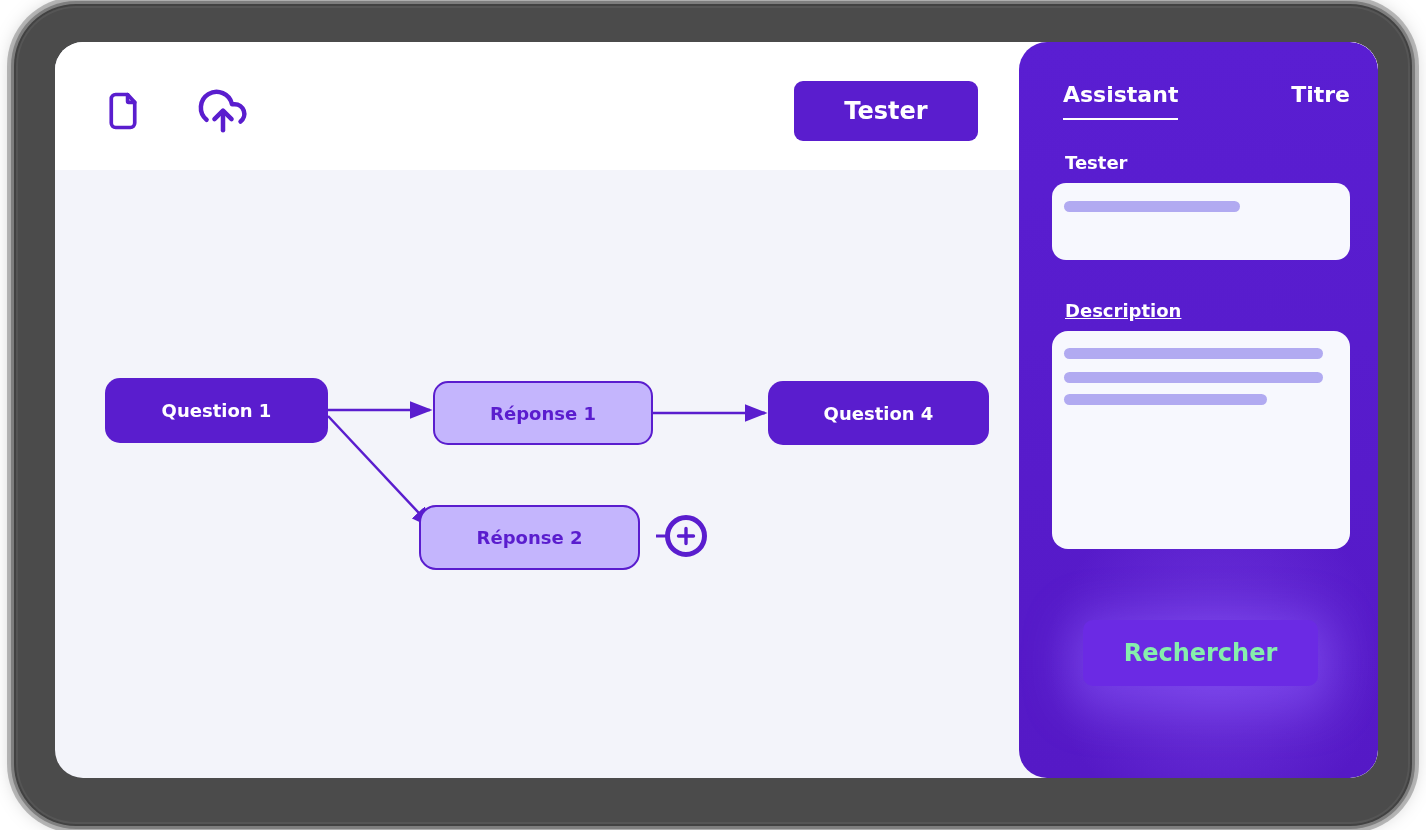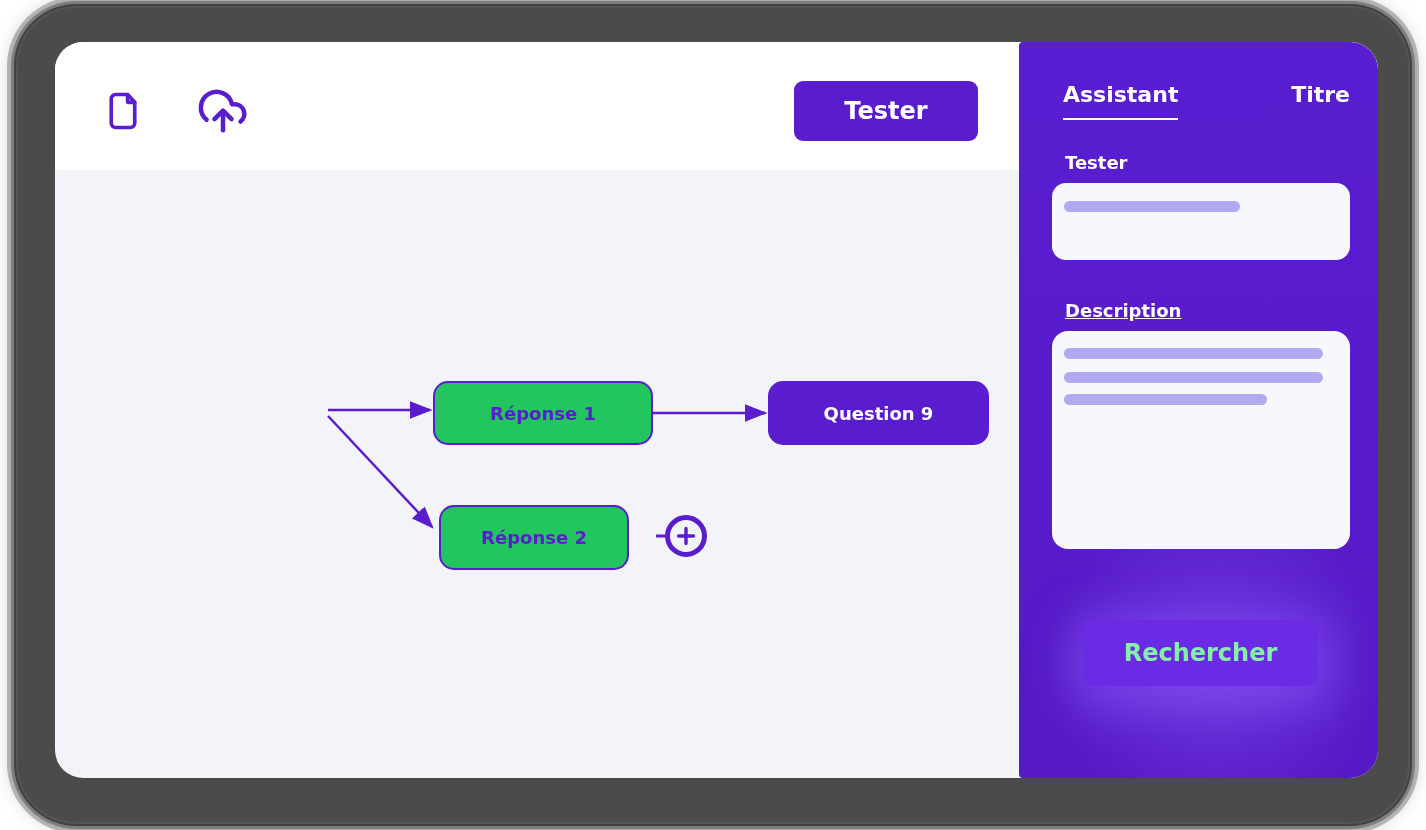--- a/index.html
+++ b/index.html
@@ -29,35 +29,35 @@
   .test-btn{position:absolute;left:739px;top:39px;width:184px;height:60px;
     background:var(--primary,#5a1dce);color:#fff;border:none;border-radius:9px;
     font-size:24px;font-weight:600;font-family:inherit;cursor:pointer;
     display:flex;align-items:center;justify-content:center;}
 
   
   .edges{position:absolute;left:0;top:0;width:1323px;height:736px;pointer-events:none;}
   .node{position:absolute;display:flex;align-items:center;justify-content:center;
     font-size:18px;font-weight:600;border-radius:15px;cursor:pointer;}
   .node-question{background:var(--primary,#5a1dce);color:#ffffff;}
-  .node-reponse{background:#22c55e;color:var(--primary,#5a1dce);
+  .node-reponse{background:#c4b5fd;color:var(--primary,#5a1dce);
     border:2px solid var(--primary,#5a1dce);}
   .node-q1{left:50px;top:336px;width:223px;height:65px;}
   .node-r1{left:378px;top:339px;width:220px;height:64px;}
   .node-q2{left:713px;top:339px;width:221px;height:64px;}
-  .node-r2{left:384px;top:463px;width:190px;height:65px;}
+  .node-r2{left:364px;top:463px;width:221px;height:65px;border-radius:17px;}
   .add-btn{position:absolute;left:610px;top:473px;width:42px;height:42px;
     border-radius:50%;border:5px solid var(--primary,#5a1dce);
     background:var(--canvas-bg,#f3f4fa);cursor:pointer;padding:0;
     display:flex;align-items:center;justify-content:center;}
   .add-btn svg{display:block;}
 
   
   .sidebar{position:absolute;left:964px;top:0;width:359px;height:736px;
-    border-radius:4px;color:#ffffff;
+    border-radius:28px;color:#ffffff;
     background:
       radial-gradient(circle at 55% 84%, rgba(150,100,255,.38) 0%, rgba(150,100,255,0) 26%),
       linear-gradient(180deg,var(--panel-bg,#5a1ed2) 0%,#5519c6 100%);}
   .tabs{position:absolute;left:44px;top:40px;width:287px;
     display:flex;justify-content:space-between;align-items:flex-start;}
   .tab{font-size:22px;font-weight:600;color:#fff;cursor:pointer;padding-bottom:11px;}
   .tab.active{border-bottom:2px solid #ffffff;}
   .field-label{position:absolute;left:46px;font-size:18px;font-weight:600;color:#fff;}
   .lbl-titre{top:110px;}
   .lbl-desc{top:258px;text-decoration:underline;}
@@ -104,22 +104,23 @@
         <marker id="arrow" markerWidth="9" markerHeight="7" refX="8" refY="3.5" orient="auto" markerUnits="strokeWidth">
           <path d="M0,0 L9,3.5 L0,7 Z" fill="#5a1dce"></path>
         </marker>
       </defs>
       <path d="M273 368 L375 368" stroke="#5a1dce" stroke-width="2.5" fill="none" marker-end="url(#arrow)"></path>
       <path d="M598 371 L710 371" stroke="#5a1dce" stroke-width="2.5" fill="none" marker-end="url(#arrow)"></path>
       <path d="M273 374 L377 485" stroke="#5a1dce" stroke-width="2.5" fill="none" marker-end="url(#arrow)"></path>
       <path d="M601 494 L612 494" stroke="#5a1dce" stroke-width="3" fill="none"></path>
     </svg>
 
+    <div class="node node-question node-q1">Question 1</div>
     <div class="node node-reponse node-r1">Réponse 1</div>
-    <div class="node node-question node-q2">Question 9</div>
+    <div class="node node-question node-q2">Question 4</div>
     <div class="node node-reponse node-r2">Réponse 2</div>
 
     <button class="add-btn">
       <svg viewBox="0 0 24 24" width="24" height="24" fill="none" stroke="#5a1dce" stroke-width="3.4" stroke-linecap="round">
         <path d="M12 4.5v15M4.5 12h15"></path>
       </svg>
     </button>
 
     <aside class="sidebar">
       <nav class="tabs">

